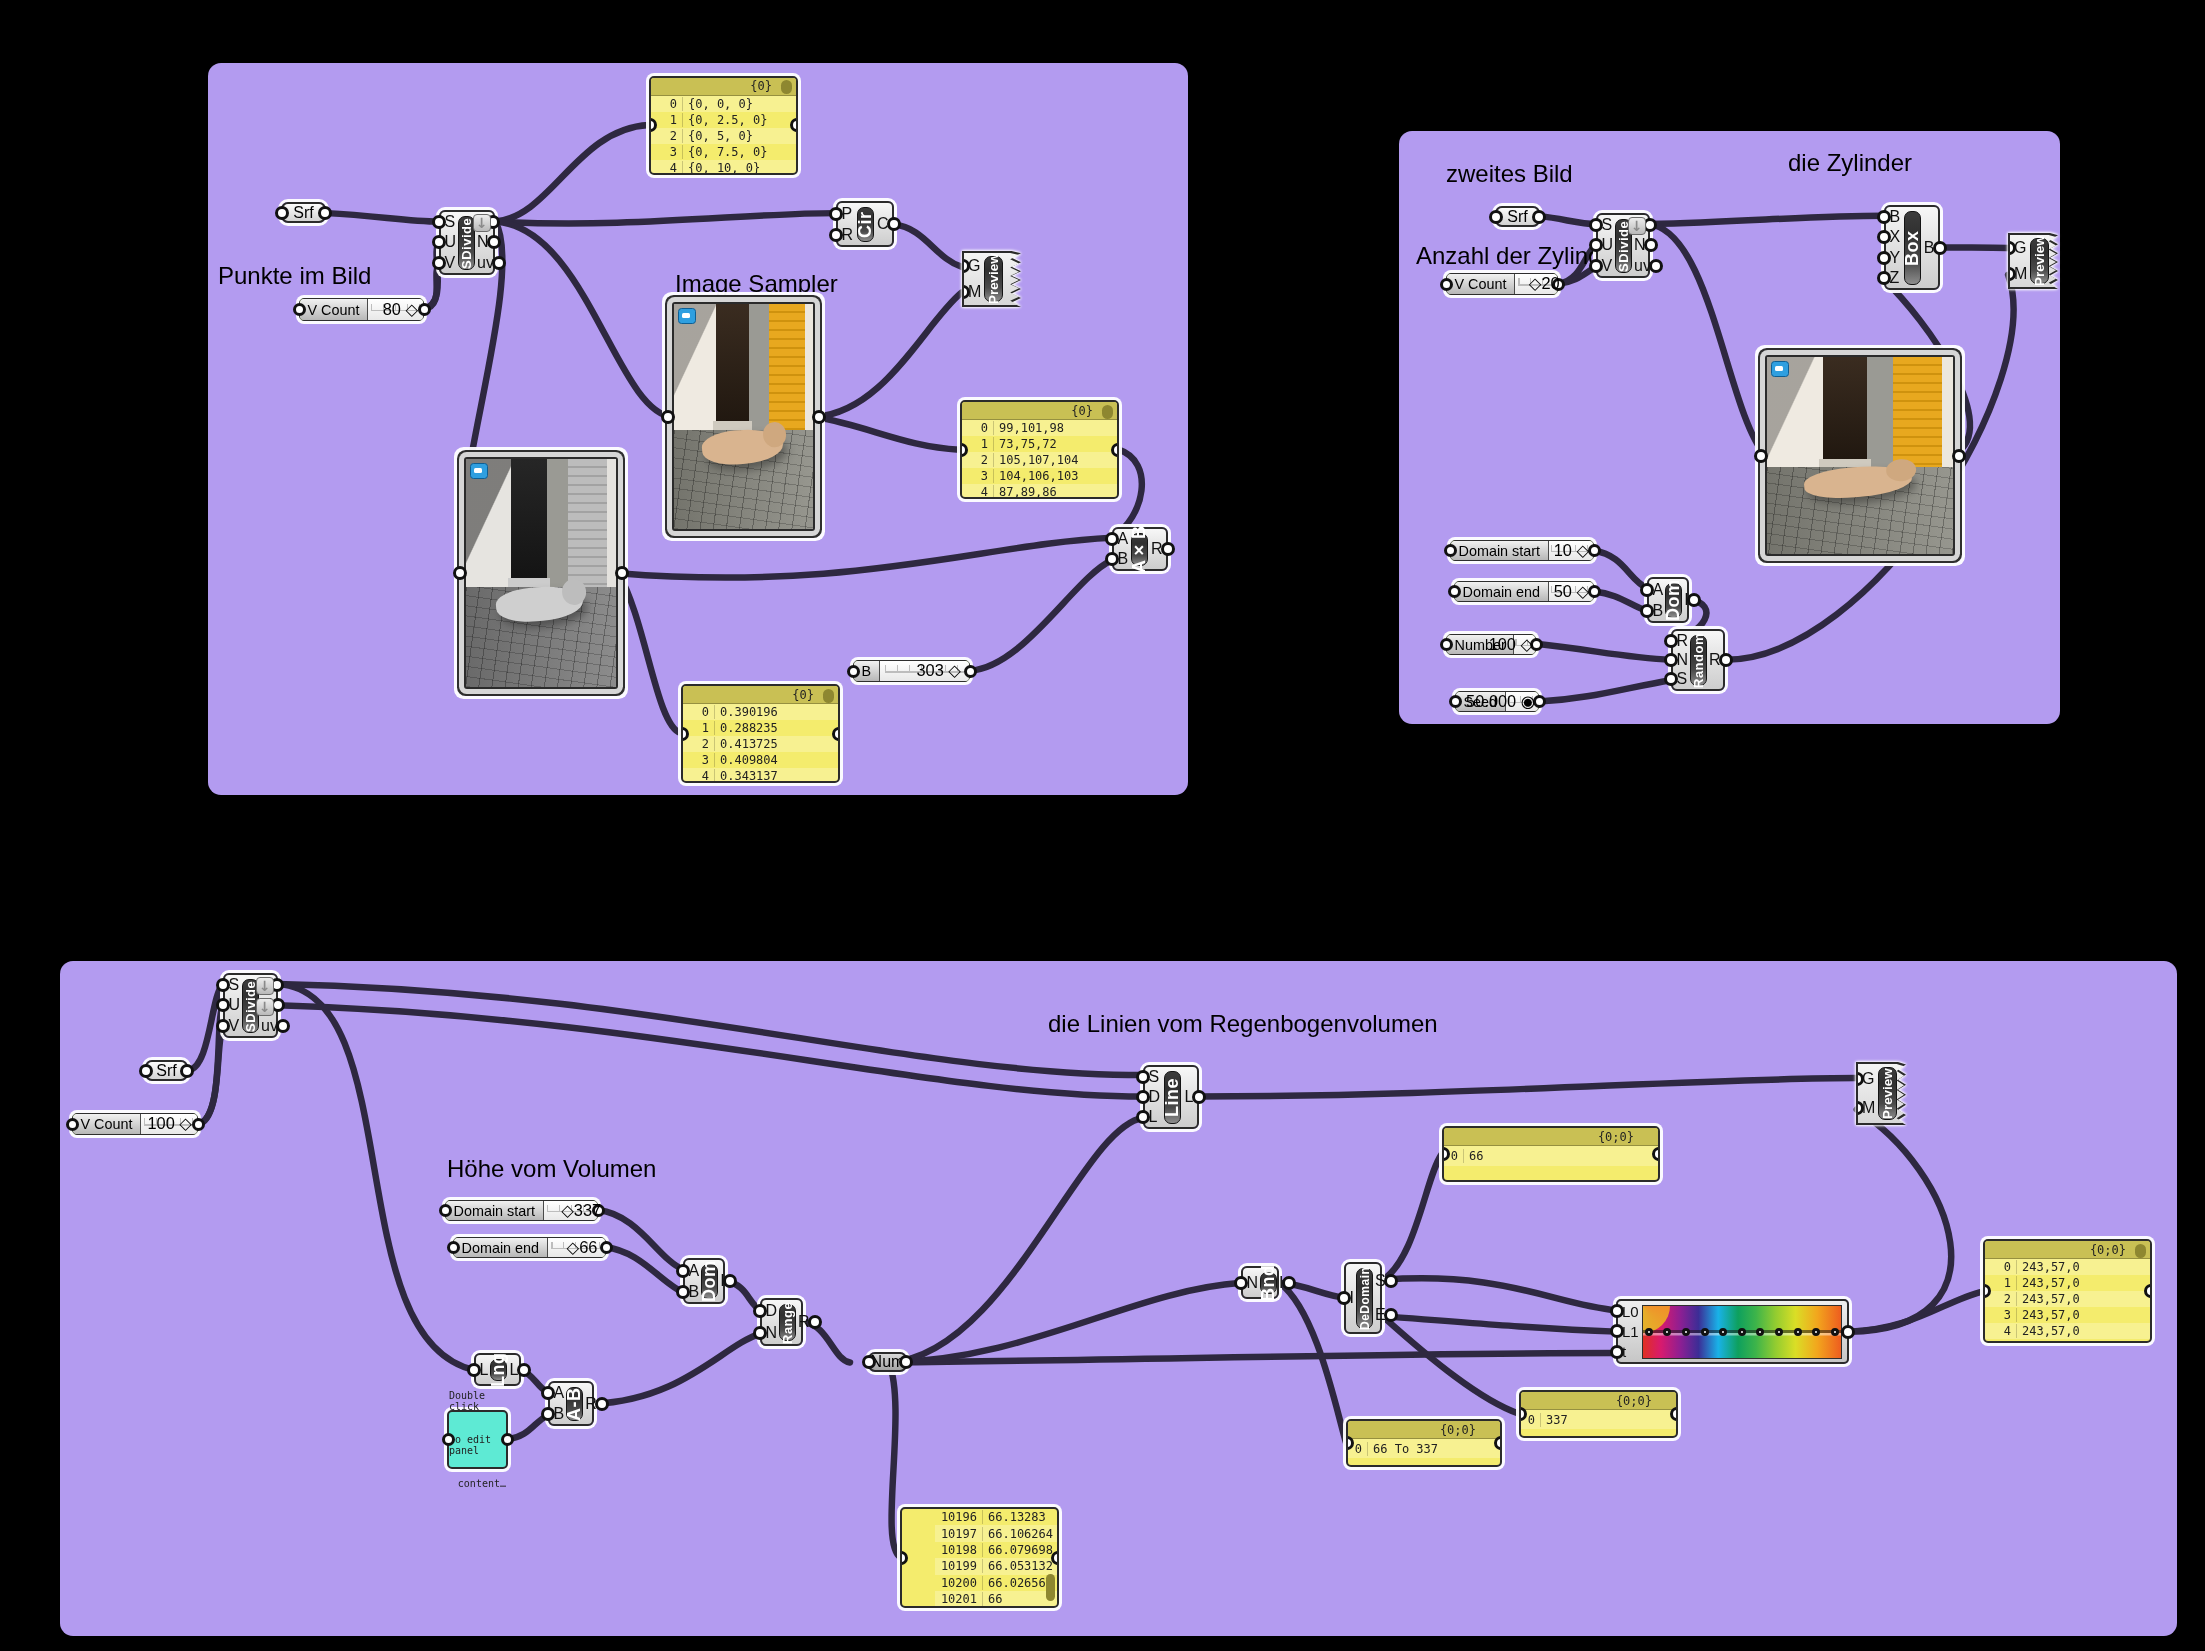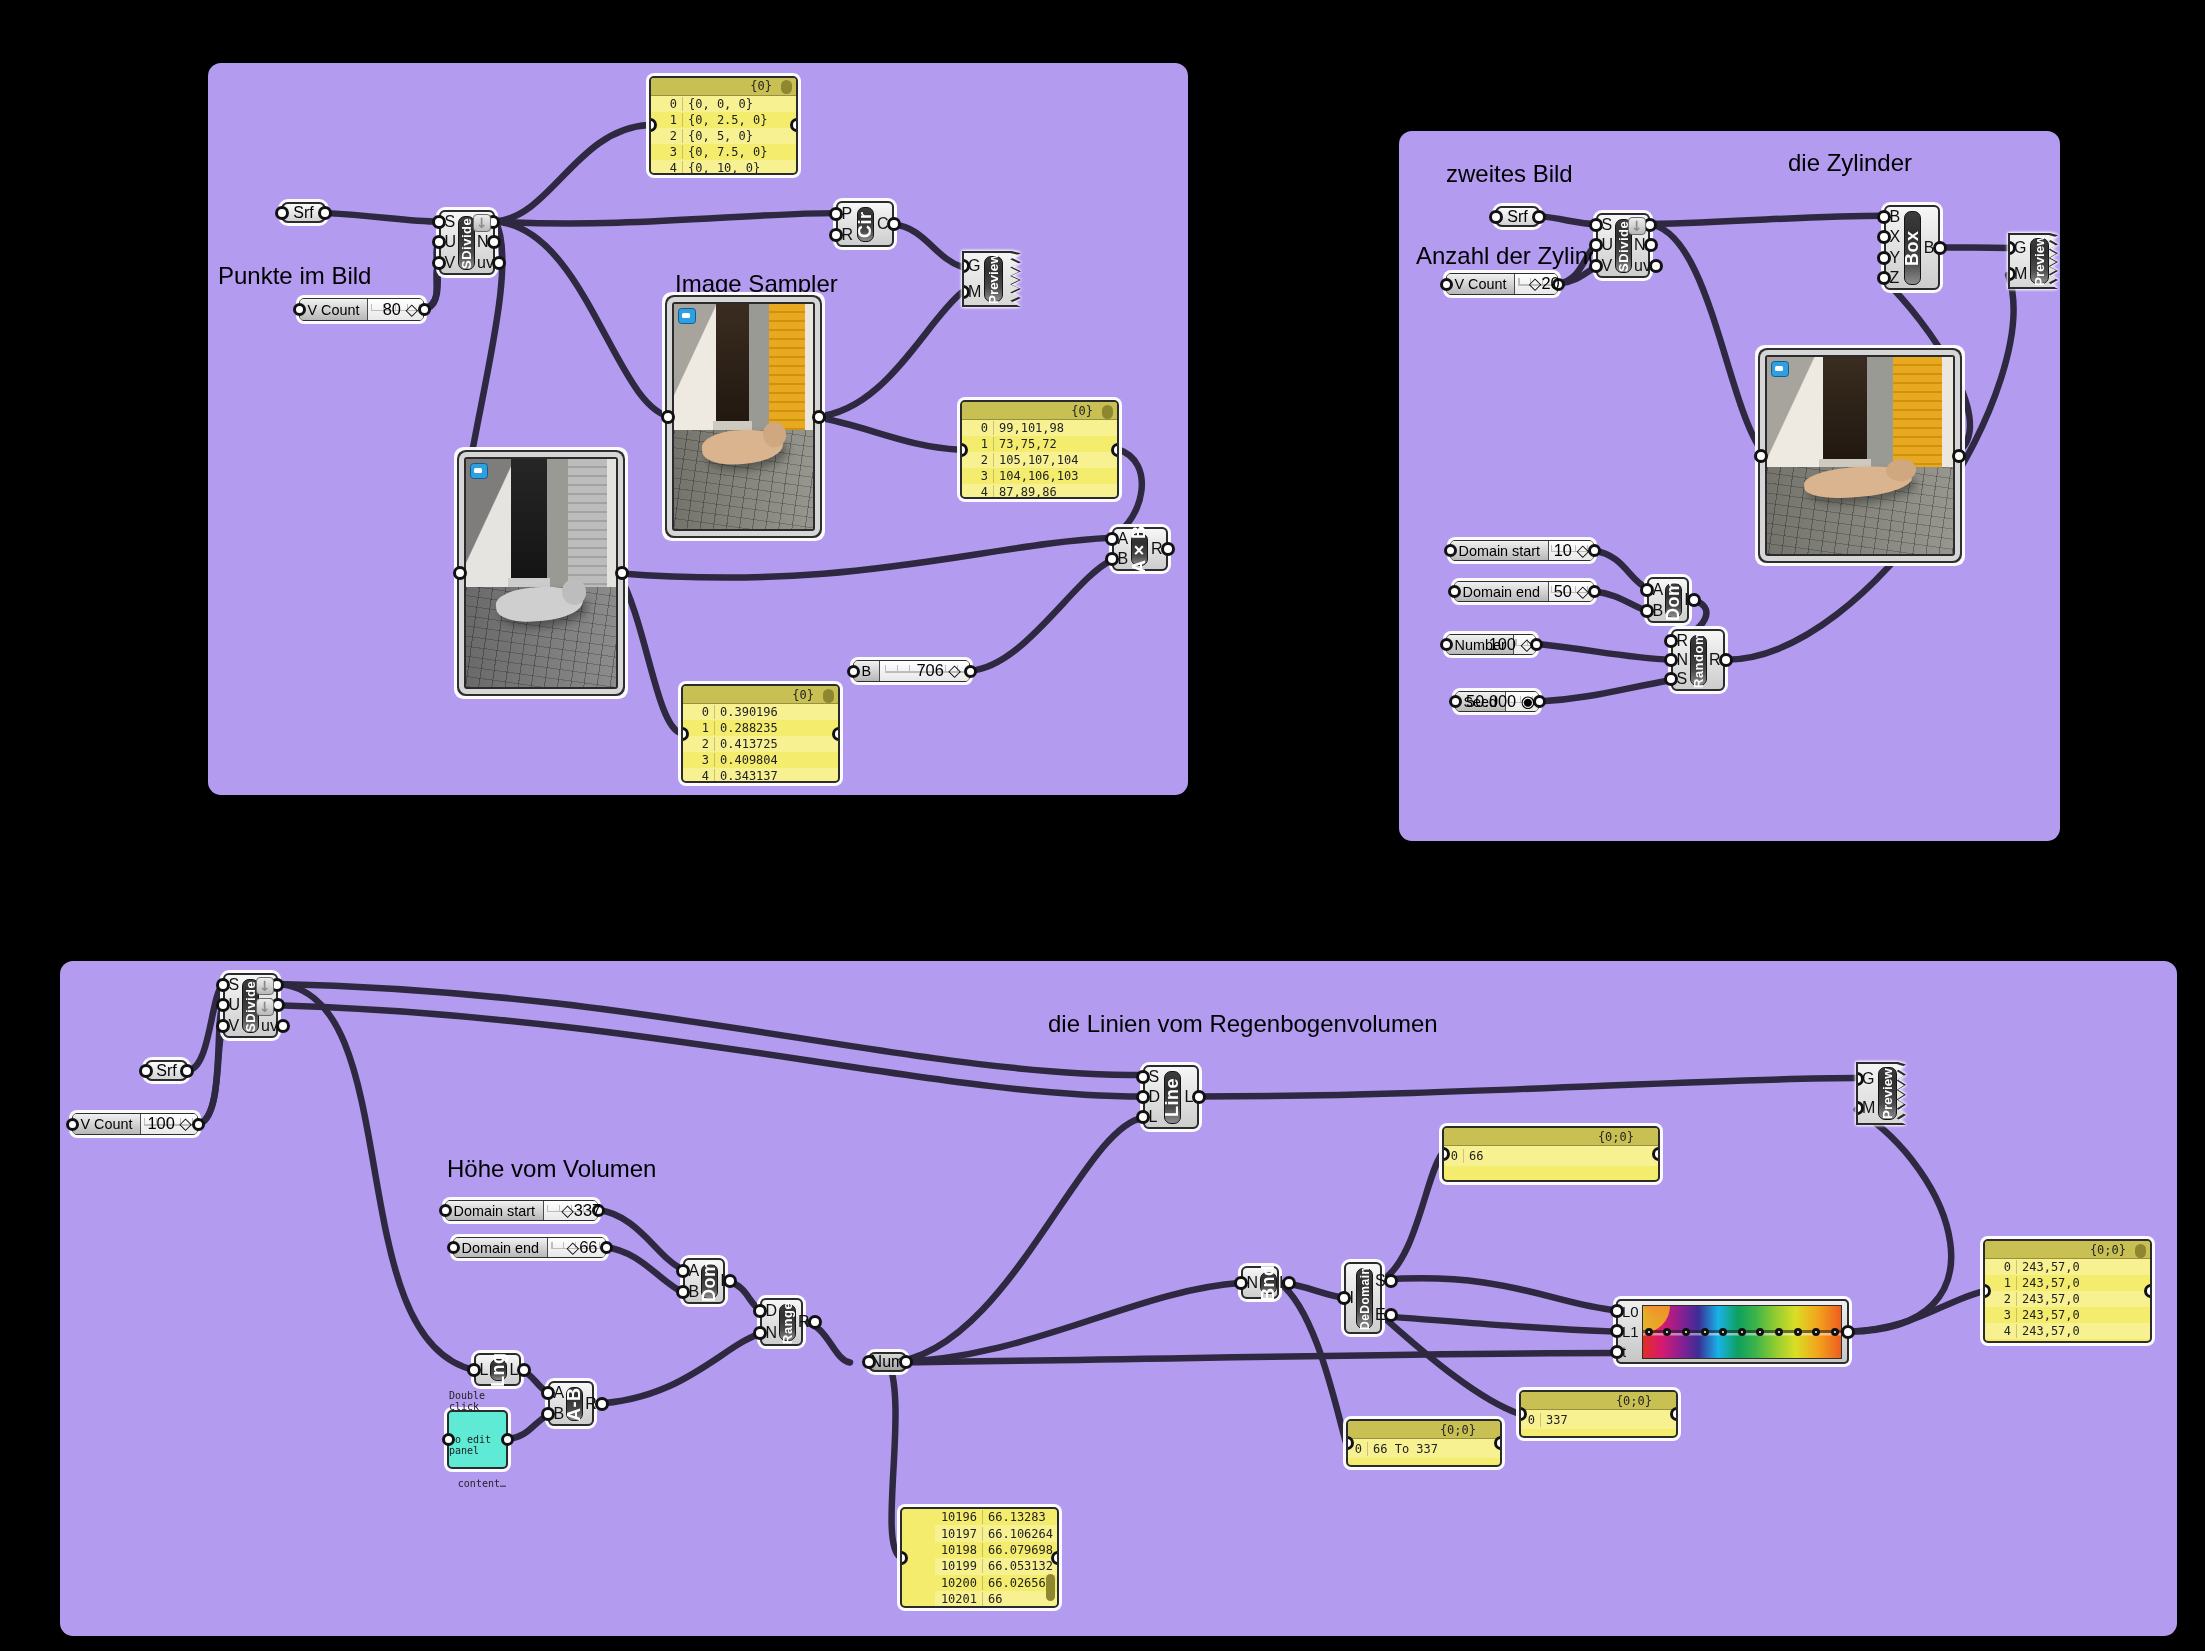--- a/index.html
+++ b/index.html
@@ -326,21 +326,21 @@
     </div>
     <div class="cap cap-lg">A×B</div>
     <div class="outs">
         <span class="pout">R</span>
       </div>
   </div>
 
   <div class="slider vr" style="left:645px;top:597px;width:117px;height:22px;">
     <div class="s-label">B</div>
     <div class="s-track">
-        <span class="s-value">706 ◇</span>
+        <span class="s-value">303 ◇</span>
       </div>
   </div>
 
   <div class="ypanel" style="left:473px;top:621px;width:159px;height:99px;">
     <div class="yhead">
         <span>{0}</span>
         <span class="yscroll"></span>
       </div>
     <div class="yrow">
         <span class="yidx">0</span>
@@ -358,21 +358,21 @@
         <span class="yidx">3</span>
         <span class="yval">0.409804</span>
       </div>
     <div class="yrow">
         <span class="yidx">4</span>
         <span class="yval">0.343137</span>
       </div>
   </div>
 </div>
 
-<div class="panel" style="left:1399px;top:131px;width:661px;height:710px;">
+<div class="panel" style="left:1399px;top:131px;width:661px;height:593px;">
   <svg class="wires" width="661" height="593" viewBox="0 0 1327 1191">
     <g fill="none" stroke="#2e2840" stroke-width="13" stroke-linecap="round">
       <path d="M283,171 C330,176 362,187 395,187"></path>
       <path d="M320,307 C368,298 372,246 395,230"></path>
       <path d="M320,307 C360,302 374,284 395,273"></path>
       <path d="M503,187 C700,182 832,170 973,170"></path>
       <path d="M503,187 C626,204 658,560 734,650"></path>
       <path d="M1085,234 C1140,234 1182,233 1223,235"></path>
       <path d="M1115,650 C1212,596 1062,382 973,298"></path>
       <path d="M392,843 C452,852 462,903 498,918"></path>

